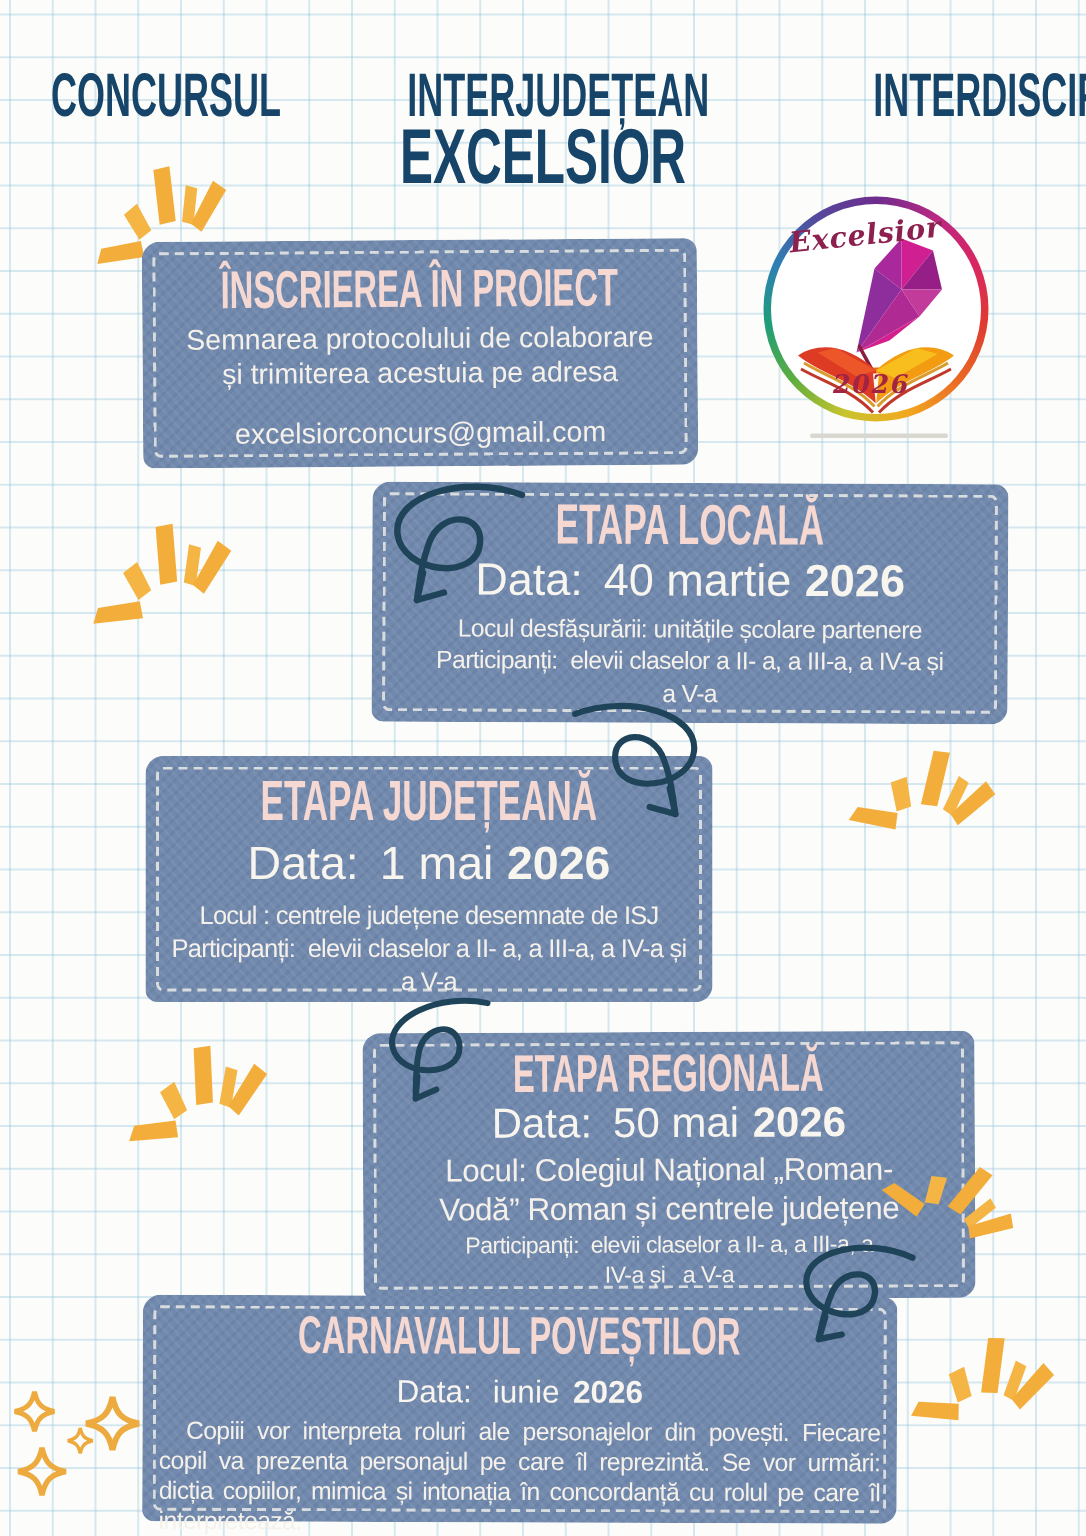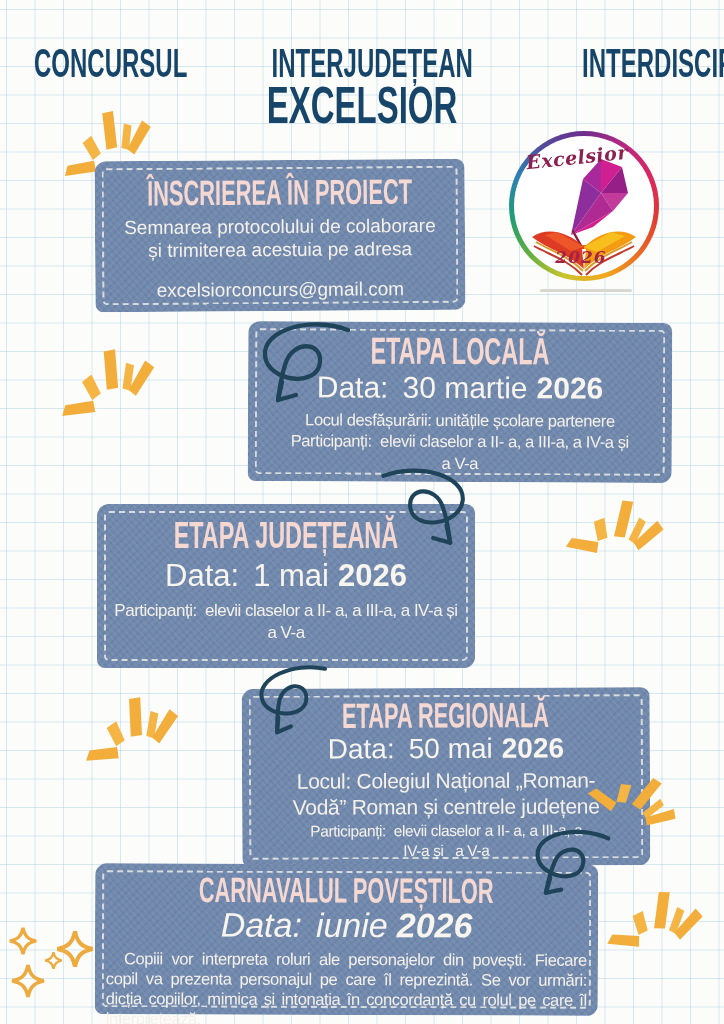--- a/index.html
+++ b/index.html
@@ -67,21 +67,21 @@
   
   #box-regional{left:242px;top:688px;width:408px;height:170px;padding-top:8px;transform:rotate(-0.25deg);}
   #box-regional .stage-heading{font-size:28px;margin-bottom:3px;}
   #box-regional .data-line{font-size:28px;margin:2px 0 3px;}
   #box-regional .stage-line.lg{font-size:21px;letter-spacing:-0.3px;line-height:1.25;}
   #box-regional .stage-line.sm{font-size:15.5px;letter-spacing:-0.4px;line-height:1.3;}
 
   
   #box-carnival{left:95px;top:864px;width:503px;height:144px;padding-top:7px;transform:rotate(0.2deg);}
   #box-carnival .stage-heading{font-size:28px;margin-bottom:2px;}
-  #box-carnival .data-line{font-size:34px;margin:1px 0 4px;font-style:italic;}
+  #box-carnival .data-line{font-size:21px;margin:12px 0 4px;}
   #box-carnival .stage-body{
     font-size:16.5px;letter-spacing:-0.4px;line-height:1.22;color:#f5f1ea;
     text-align:justify;text-indent:18px;padding:0 11px;width:100%;box-sizing:border-box;
   }
 
   
   .logo{position:absolute;left:509px;top:131px;width:150px;height:150px;z-index:2;}
   .logo-ring{position:absolute;inset:0;border-radius:50%;
     background:conic-gradient(from 0deg,#6d2d8e,#b82883,#d92662,#e03a31,#ea6a24,#f2a91f,#c9c32e,#5fae3f,#1f9d77,#2e7fb5,#54499b,#6d2d8e);}
   .logo-inner{position:absolute;inset:5px;border-radius:50%;background:#ffffff;}
@@ -142,29 +142,30 @@
 
 <div class="stage-box" id="box-enrollment">
   <div class="stage-heading">ÎNSCRIEREA ÎN PROIECT</div>
   <div class="stage-line">Semnarea protocolului de colaborare</div>
   <div class="stage-line">și trimiterea acestuia pe adresa</div>
   <div class="stage-line email-line">excelsiorconcurs@gmail.com</div>
 </div>
 
 <div class="stage-box" id="box-local">
   <div class="stage-heading">ETAPA LOCALĂ</div>
-  <div class="data-line"><span class="data-label">Data:</span><span>30 martie</span><span class="data-year">2026</span></div>
+  <div class="data-line"><span class="data-label">Data:</span><span>40 martie</span><span class="data-year">2026</span></div>
   <div class="stage-line">Locul desfășurării: unitățile școlare partenere</div>
   <div class="stage-line">Participanți:  elevii claselor a II- a, a III-a, a IV-a și</div>
   <div class="stage-line">a V-a</div>
 </div>
 
 <div class="stage-box" id="box-county">
   <div class="stage-heading">ETAPA JUDEȚEANĂ</div>
   <div class="data-line"><span class="data-label">Data:</span><span>1 mai</span><span class="data-year">2026</span></div>
+  <div class="stage-line">Locul : centrele județene desemnate de ISJ</div>
   <div class="stage-line">Participanți:  elevii claselor a II- a, a III-a, a IV-a și</div>
   <div class="stage-line">a V-a</div>
 </div>
 
 <div class="stage-box" id="box-regional">
   <div class="stage-heading">ETAPA REGIONALĂ</div>
   <div class="data-line"><span class="data-label">Data:</span><span>50 mai</span><span class="data-year">2026</span></div>
   <div class="stage-line lg">Locul: Colegiul Național „Roman-</div>
   <div class="stage-line lg">Vodă” Roman și centrele județene</div>
   <div class="stage-line sm">Participanți:  elevii claselor a II- a, a III-a, a</div>

